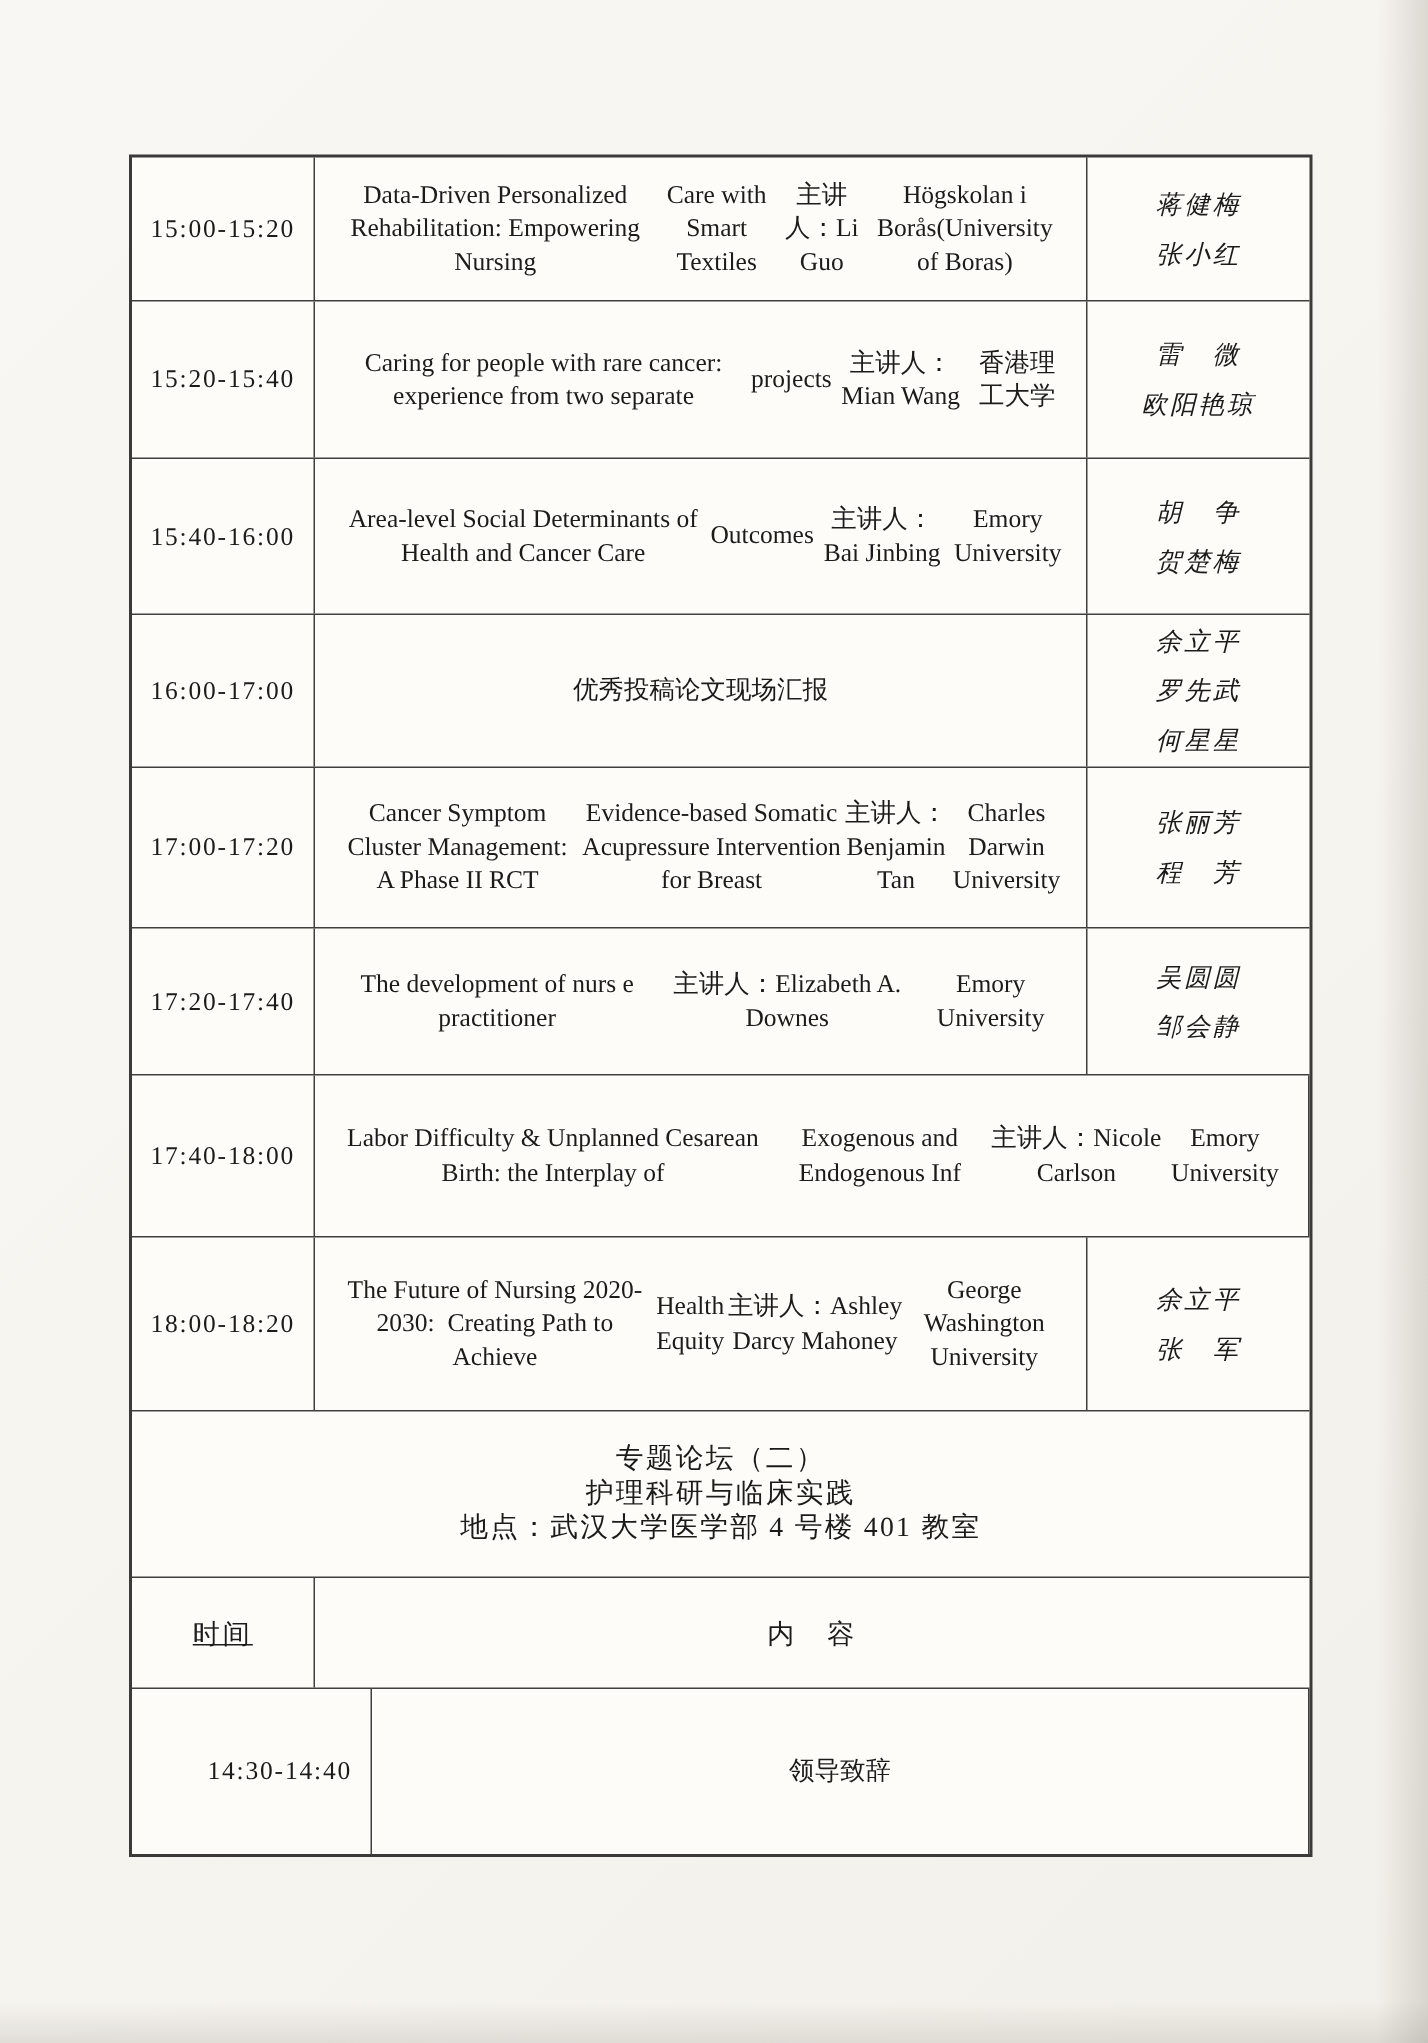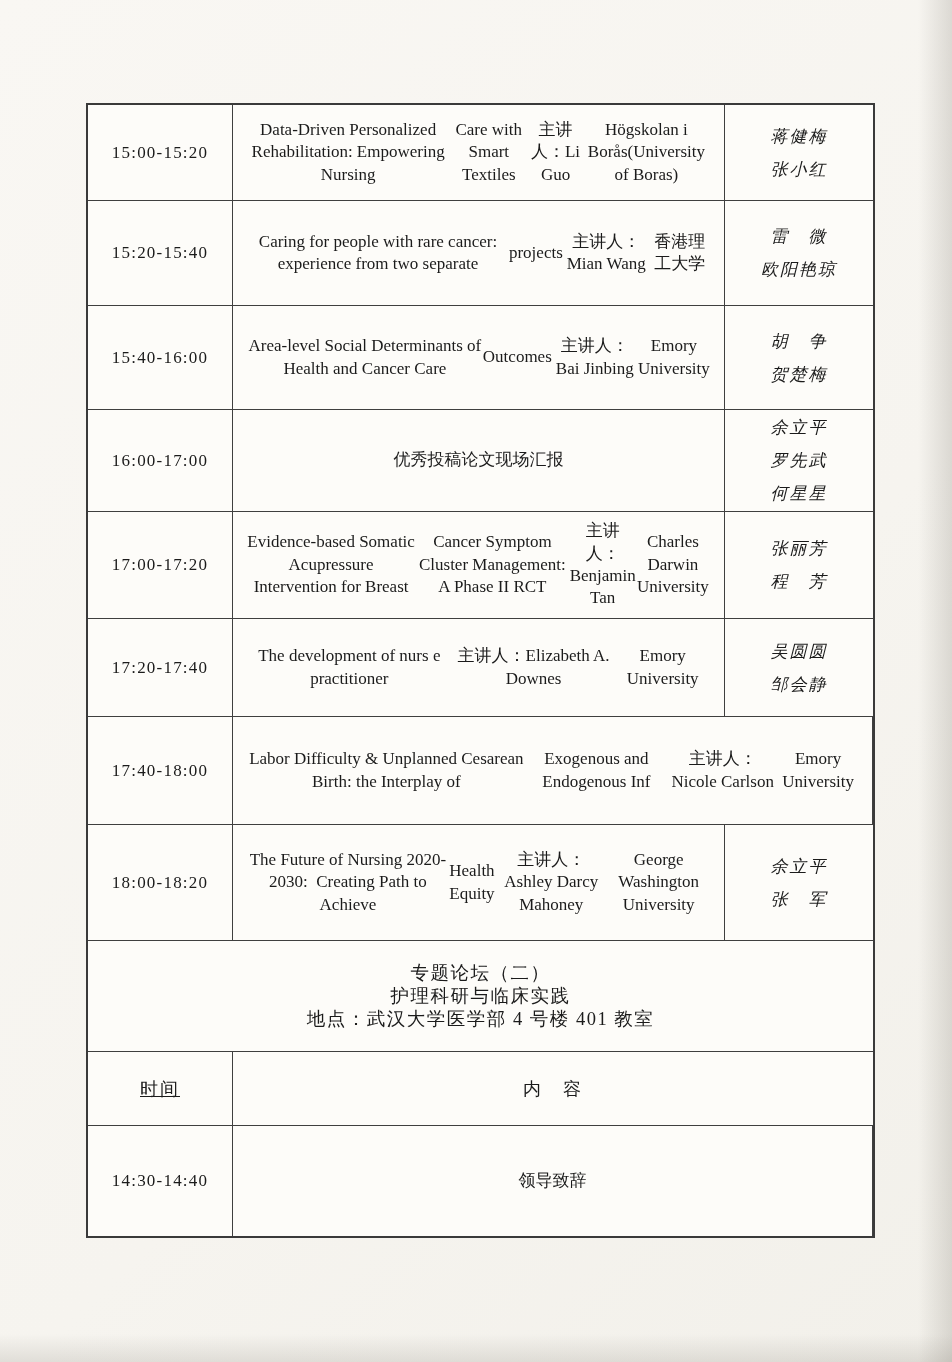--- a/index.html
+++ b/index.html
@@ -18,27 +18,27 @@
   .edge-bottom {
     position:absolute; bottom:0; left:0; width:100%; height:28px;
     background:linear-gradient(to bottom, rgba(110,104,94,0), rgba(110,104,94,0.16));
     pointer-events:none;
   }
   .schedule {
     position:absolute; left:86px; top:103px; width:789px;
     background:#fdfcf9; border:2px solid #3a3a3a;
   }
   .row { display:flex; border-bottom:1.5px solid #3f3f3f; }
-  .row.last { border-bottom:none; }
+  .row.last { border-bottom:none;padding-left:38px; }
   .r0{height:96px} .r1{height:105px} .r2{height:104px} .r3{height:102px}
   .r4{height:107px} .r5{height:98px} .r6{height:108px} .r7{height:116px}
   .forum{height:111px} .colhead{height:74px} .r8{height:110px}
 
   .time-cell {
-    width:145px; flex:none; display:flex; align-items:center; justify-content:center;
+    width:122px; flex:none; display:flex; align-items:center; justify-content:center;
     border-right:1.5px solid #3f3f3f; font-size:17px; letter-spacing:1.2px;
   }
   .content-cell {
     flex:1; display:flex; flex-direction:row; justify-content:space-evenly;
     align-items:center; text-align:center; padding:6px 14px;
     border-right:1.5px solid #3f3f3f;
   }
   .hosts-cell {
     width:148px; flex:none; display:flex; flex-direction:column; justify-content:center;
     align-items:center; gap:10px; font-size:17px; letter-spacing:2px;font-style:italic;
@@ -120,22 +120,22 @@
       <div>罗先武</div>
       <div>何星星</div>
     </div>
   </div>
 
   <div class="row r4">
     <div class="time-cell">
         <span>17:00-17:20</span>
       </div>
     <div class="content-cell">
+      <div class="line">Cancer Symptom Cluster Management: A Phase II RCT</div>
       <div class="line">Evidence-based Somatic Acupressure Intervention for Breast</div>
-      <div class="line">Cancer Symptom Cluster Management: A Phase II RCT</div>
       <div class="line">主讲人：Benjamin Tan</div>
       <div class="line">Charles Darwin University</div>
     </div>
     <div class="hosts-cell">
       <div>张丽芳</div>
       <div>程　芳</div>
     </div>
   </div>
 
   <div class="row r5">

